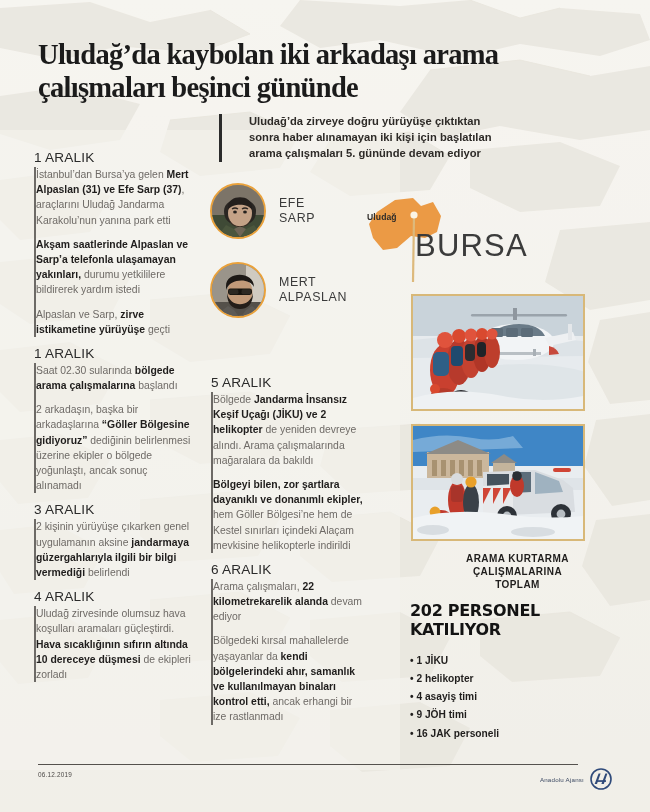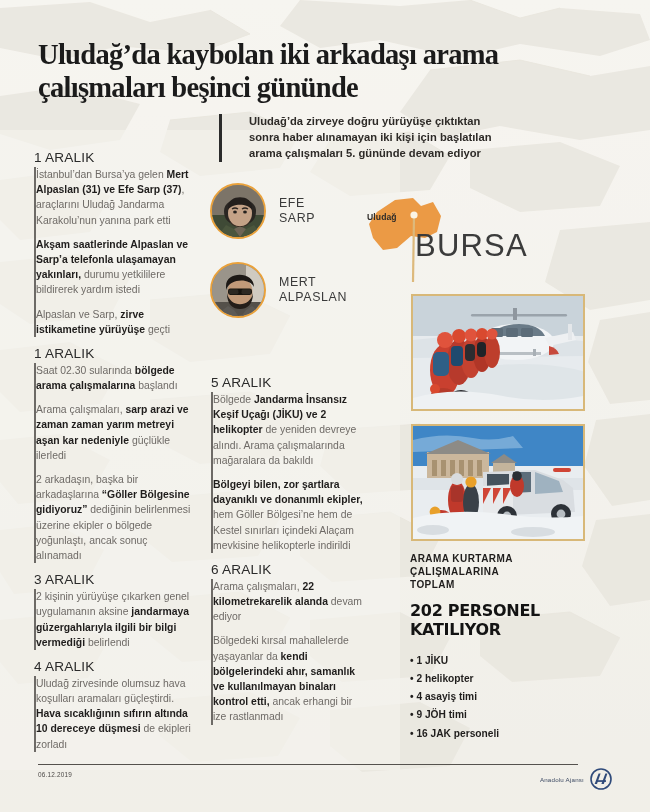--- a/index.html
+++ b/index.html
@@ -172,20 +172,21 @@
     top: 552px;
     width: 215px;
   }
   .stats-kicker {
     font-size: 10px;
     font-weight: bold;
     letter-spacing: 0.45px;
     line-height: 1.32;
     color: #1f1d1c;
     white-space: pre-line;
+    text-align: center;
   }
   .stats-big {
     margin-top: 9px;
     font-family: "DejaVu Sans", sans-serif;
     font-size: 16px;
     font-weight: bold;
     letter-spacing: -0.3px;
     line-height: 1.22;
     color: #131313;
     white-space: pre-line;
@@ -315,21 +316,20 @@
         <div class="day-body">
           <p class="para">İstanbul’dan Bursa’ya gelen <b>Mert Alpaslan (31) ve Efe Sarp (37)</b>, araçlarını Uludağ Jandarma Karakolu’nun yanına park etti</p>
           <p class="para"><b>Akşam saatlerinde Alpaslan ve Sarp’a telefonla ulaşamayan yakınları,</b> durumu yetkililere bildirerek yardım istedi</p>
           <p class="para">Alpaslan ve Sarp, <b>zirve istikametine yürüyüşe</b> geçti</p>
         </div>
       </div>
       <div class="day-block">
         <div class="day-title">1 ARALIK</div>
         <div class="day-body">
           <p class="para">Saat 02.30 sularında <b>bölgede arama çalışmalarına</b> başlandı</p>
-          <p class="para">Arama çalışmaları, <b>sarp arazi ve zaman zaman yarım metreyi aşan kar nedeniyle</b> güçlükle ilerledi</p>
           <p class="para">2 arkadaşın, başka bir arkadaşlarına <b>“Göller Bölgesine gidiyoruz”</b> dediğinin belirlenmesi üzerine ekipler o bölgede yoğunlaştı, ancak sonuç alınamadı</p>
         </div>
       </div>
       <div class="day-block">
         <div class="day-title">3 ARALIK</div>
         <div class="day-body">
           <p class="para">2 kişinin yürüyüşe çıkarken genel uygulamanın aksine <b>jandarmaya güzergahlarıyla ilgili bir bilgi vermediği</b> belirlendi</p>
         </div>
       </div>
       <div class="day-block">

